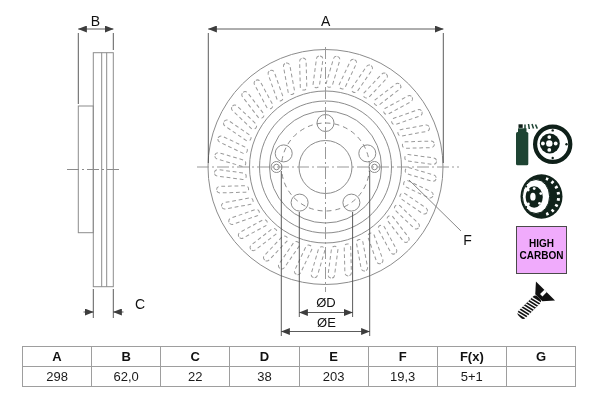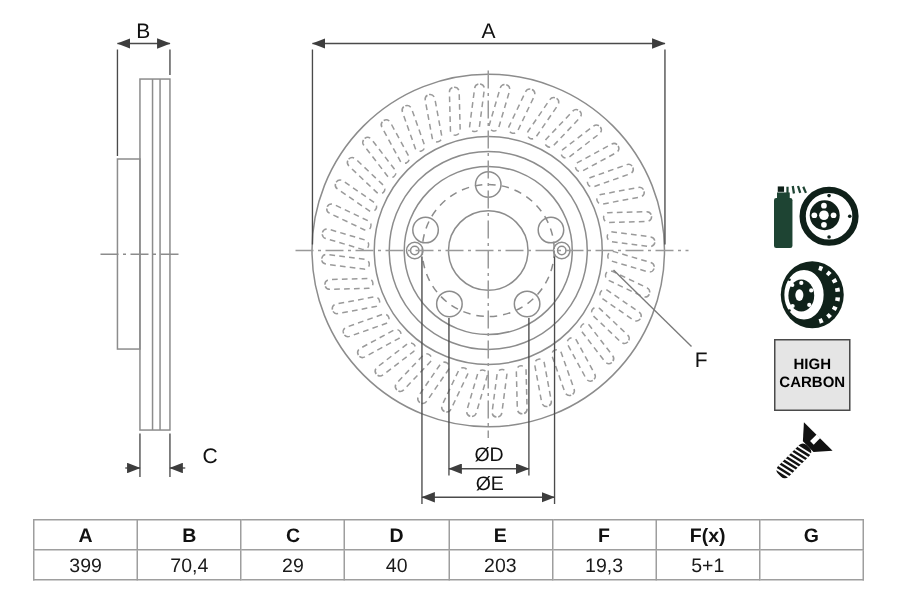--- a/index.html
+++ b/index.html
@@ -2,21 +2,21 @@
 <html><head>
 <meta charset="utf-8">
 <style>
   html,body{margin:0;padding:0;background:#fff;}
   #stage{position:relative;width:600px;height:400px;background:#fff;overflow:hidden;
          font-family:"Liberation Sans",sans-serif;}
   #drawing{position:absolute;left:0;top:0;}
   .dim-text{font-size:14px;fill:#111;}
   .dia-text{font-size:13px;fill:#111;}
   #hc-badge{position:absolute;left:516px;top:226px;width:49px;height:46px;
-            border:1.4px solid #4a4a4a;background:#e5e5e5;display:flex;flex-direction:column;
+            border:1.4px solid #4a4a4a;background:#f0abfc;display:flex;flex-direction:column;
             align-items:center;justify-content:center;font-weight:bold;font-size:10px;
             line-height:12px;color:#000;letter-spacing:0;}
   #spec-table{position:absolute;left:22px;top:346px;width:554px;height:39px;
               border-collapse:collapse;table-layout:fixed;font-size:13px;color:#1a1a1a;}
   #spec-table th,#spec-table td{border:1px solid #9e9e9e;text-align:center;padding:0;
               height:19px;font-weight:normal;background:#fff;}
   #spec-table th{font-weight:bold;color:#111;}
 </style>
 </head>
 <body>
@@ -221,24 +221,24 @@
     <th>A</th>
     <th>B</th>
     <th>C</th>
     <th>D</th>
     <th>E</th>
     <th>F</th>
     <th>F(x)</th>
     <th>G</th>
   </tr>
   <tr>
-    <td>399</td>
-    <td>70,4</td>
-    <td>29</td>
-    <td>40</td>
+    <td>298</td>
+    <td>62,0</td>
+    <td>22</td>
+    <td>38</td>
     <td>203</td>
     <td>19,3</td>
     <td>5+1</td>
     <td></td>
   </tr>
 </tbody>
     </table>
 
 </div>
 

